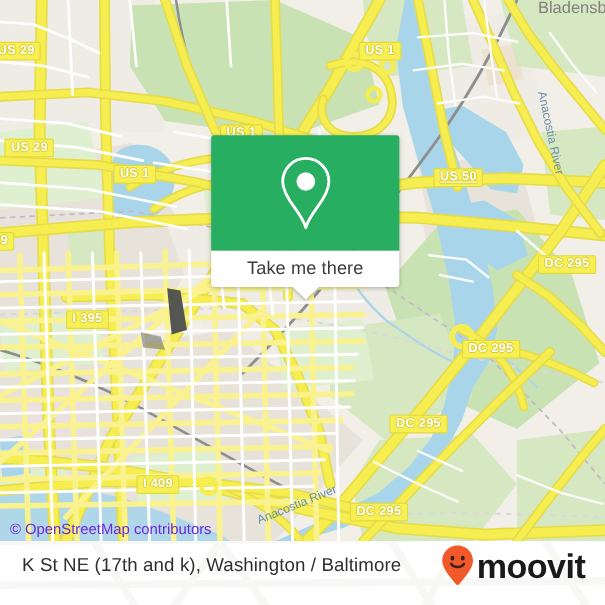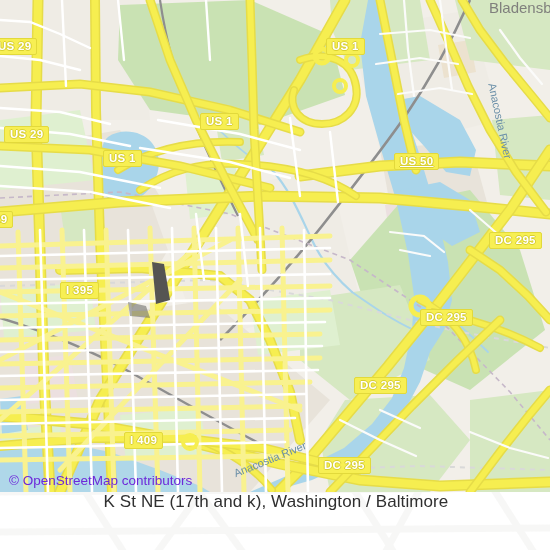--- a/index.html
+++ b/index.html
@@ -152,21 +152,20 @@
   #footer-inner {
     position: absolute;
     left: 0; top: 0;
     width: 550px;
     height: 44px;
     display: flex;
     align-items: center;
     justify-content: space-between;
     padding: 0 18px 0 20px;
     box-sizing: border-box;
-    flex-direction: column;
   }
   #footer-title {
     font-family: "Liberation Sans", sans-serif;
     font-size: 17px;
     color: #2f2f2f;
     letter-spacing: 0.1px;
     white-space: nowrap;
   }
   #brand {
     display: flex;
@@ -433,35 +432,60 @@
       </div>
 
     <div id="map-labels">
         <div class="map-label town" style="left: 489px; top: -1px;">Bladensburg</div>
         <div class="map-label river" style="left: 498px; top: 82px; transform: rotate(78deg); transform-origin: left top;">Anacostia River</div>
         <div class="map-label river" style="left: 232px; top: 468px; transform: rotate(-22deg); transform-origin: left top;">Anacostia River</div>
       </div>
 
     <div id="attribution">© OpenStreetMap contributors</div>
 
+    <div id="callout">
+      <div id="callout-green" style="background: rgb(39, 174, 96);">
+        <span id="callout-pin">
+          <svg width="56" height="72" viewBox="0 0 56 72" aria-hidden="true">
+            <path d="M28 4 C16.4 4 7 13.4 7 25 C7 33 12 41 18 49 C23 56 27 63 28 67 C29 63 33 56 38 49 C44 41 49 33 49 25 C49 13.4 39.6 4 28 4 Z" fill="none" stroke="#ffffff" stroke-width="2.6" stroke-linejoin="round"></path>
+            <circle cx="28" cy="25" r="8.5" fill="#ffffff"></circle>
+          </svg>
+        </span>
+      </div>
+      <div id="callout-white">
+        <span id="callout-label">Take me there</span>
+        <span id="callout-tail"></span>
+      </div>
+    </div>
   </div>
 
   <div id="footer">
     <svg id="footer-watermark" viewBox="0 0 550 90">
       <g stroke="#f0f0ee" stroke-width="7" fill="none">
         <path d="M60,-10 L130,100"></path>
         <path d="M170,-10 L250,100"></path>
         <path d="M230,-10 L150,100"></path>
         <path d="M330,-10 L400,100"></path>
         <path d="M440,-10 L380,100"></path>
         <path d="M470,-10 L540,100"></path>
         <path d="M0,30 L550,26"></path>
         <path d="M0,70 L550,66"></path>
       </g>
     </svg>
 
     <div id="footer-inner">
       <div id="footer-title">K St NE (17th and k), Washington / Baltimore</div>
 
+      <div id="brand">
+        <span id="brand-pin">
+          <svg width="30" height="38" viewBox="0 0 30 38" aria-hidden="true">
+            <path d="M15 0.8 C7.2 0.8 1 7 1 14.8 C1 22 9.2 30.6 13.4 36 C14.2 37.1 15.8 37.1 16.6 36 C20.8 30.6 29 22 29 14.8 C29 7 22.8 0.8 15 0.8 Z" fill="#f1592a"></path>
+            <ellipse cx="10.3" cy="12.4" rx="1.7" ry="2.1" fill="#3b2018"></ellipse>
+            <ellipse cx="19.7" cy="12.4" rx="1.7" ry="2.1" fill="#3b2018"></ellipse>
+            <path d="M9.2 17.6 C11.4 21.4 18.6 21.4 20.8 17.6" fill="none" stroke="#3b2018" stroke-width="2.2" stroke-linecap="round"></path>
+          </svg>
+        </span>
+        <span id="brand-name">moovit</span>
+      </div>
     </div>
   </div>
 
 </div>
 
 </body></html>

